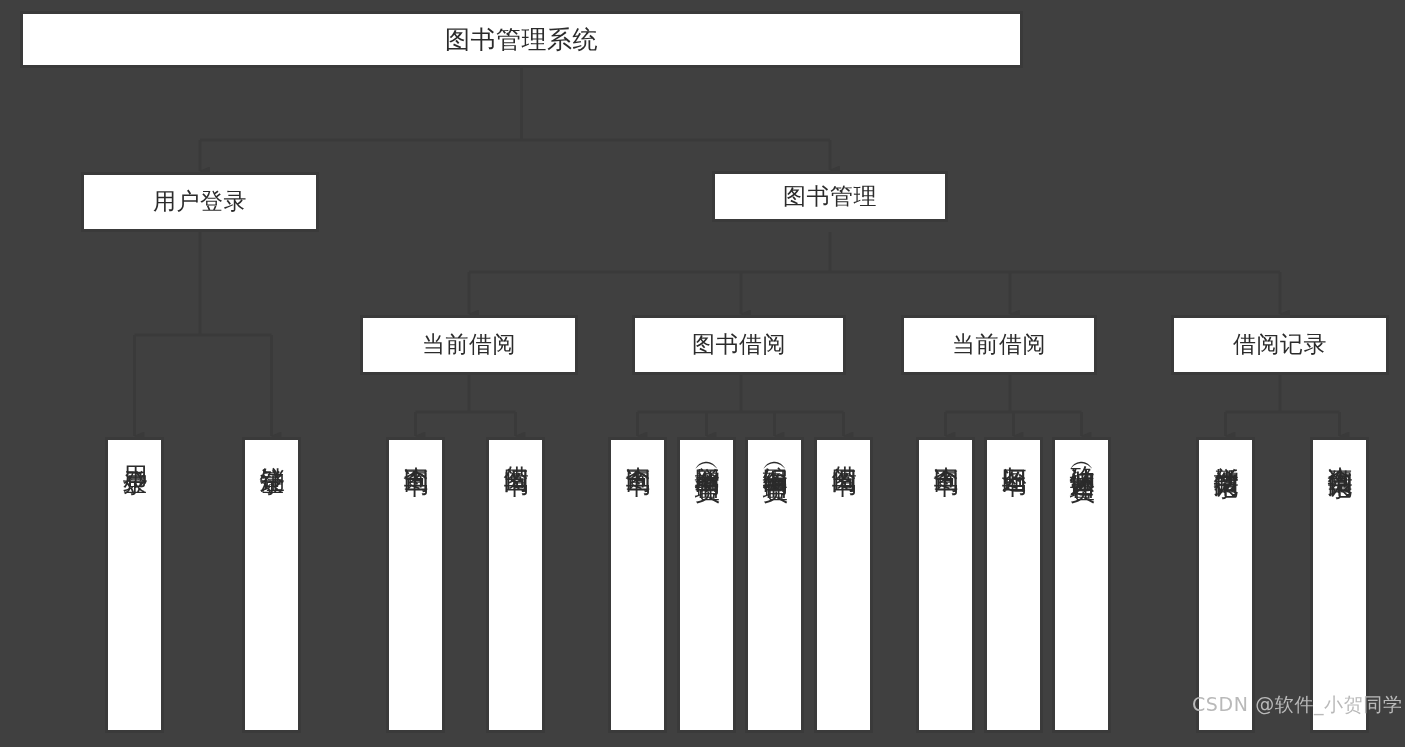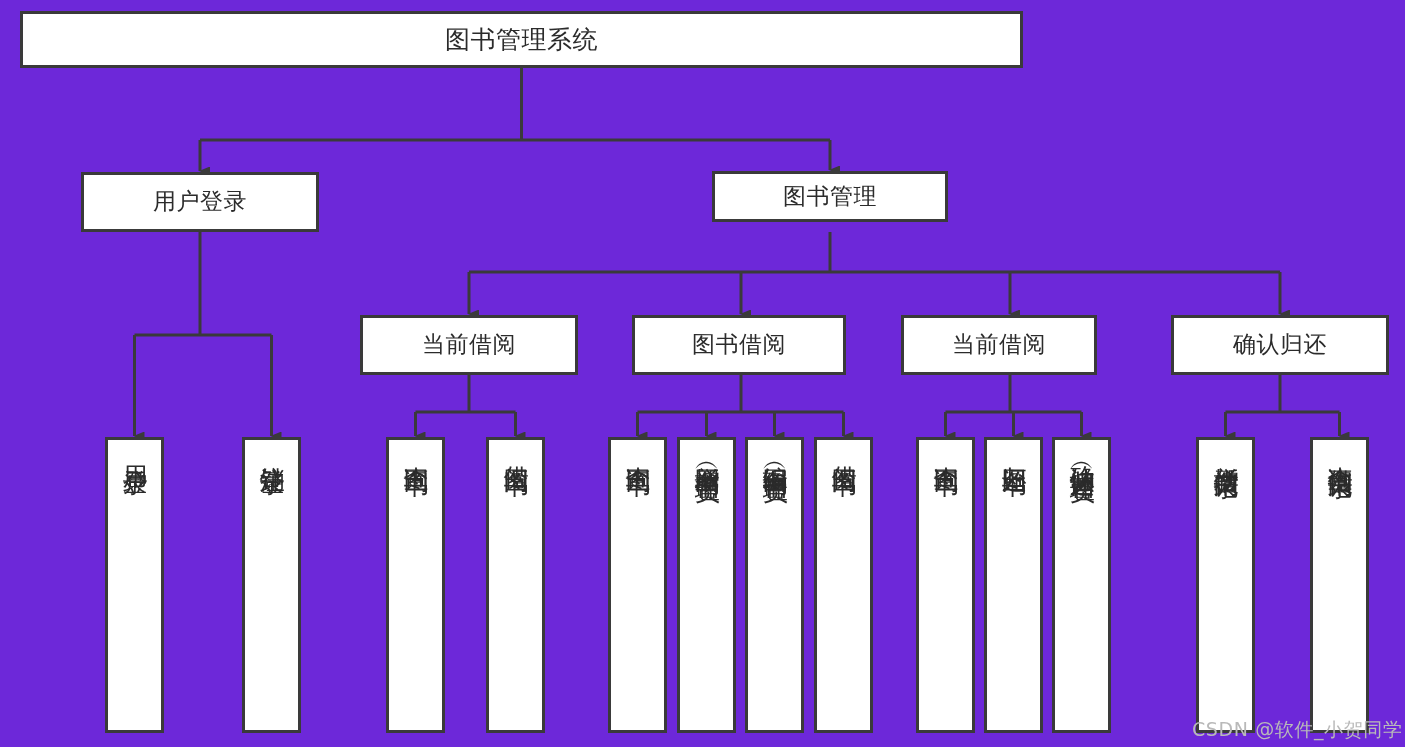--- a/index.html
+++ b/index.html
@@ -1,17 +1,17 @@
 <!DOCTYPE html>
 <html><head>
 <meta charset="utf-8">
 <style>
   html,body{margin:0;padding:0;background:#ffffff;}
   body{font-family:"DejaVu Sans","Liberation Sans",sans-serif;}
-  #stage{position:relative;width:1405px;height:747px;background:#6d28d9;overflow:hidden;}
+  #stage{position:relative;width:1405px;height:747px;background:#404040;overflow:hidden;}
   svg.wires{position:absolute;left:0;top:0;width:1405px;height:747px;}
   .node{position:absolute;box-sizing:border-box;background:#ffffff;border:3px solid #3a3a3a;
         display:flex;align-items:center;justify-content:center;}
   .node-label{color:#2b2b2b;line-height:1.18;text-align:center;letter-spacing:.5px;}
   .lvl0 .node-label{font-size:25px;}
   .lvl1 .node-label{font-size:23px;}
   .lvl2 .node-label{font-size:23px;}
   .leaf{align-items:flex-start;padding-top:6px;}
   .leaf .node-label{writing-mode:vertical-rl;text-orientation:upright;font-size:25px;
         letter-spacing:2px;line-height:1.05;white-space:nowrap;}
@@ -77,21 +77,21 @@
       <div class="node lvl2" style="left: 360px; top: 315px; width: 218px; height: 60px;">
         <div class="node-label">当前借阅</div>
       </div>
       <div class="node lvl2" style="left: 632px; top: 315px; width: 214px; height: 60px;">
         <div class="node-label">图书借阅</div>
       </div>
       <div class="node lvl2" style="left: 901px; top: 315px; width: 196px; height: 60px;">
         <div class="node-label">当前借阅</div>
       </div>
       <div class="node lvl2" style="left: 1171px; top: 315px; width: 218px; height: 60px;">
-        <div class="node-label">确认归还</div>
+        <div class="node-label">借阅记录</div>
       </div>
       <div class="node lvl3 leaf" style="left: 105px; top: 437px; width: 59px; height: 296px;">
         <div class="node-label">用户登录</div>
       </div>
       <div class="node lvl3 leaf" style="left: 242px; top: 437px; width: 59px; height: 296px;">
         <div class="node-label">注销登录</div>
       </div>
       <div class="node lvl3 leaf" style="left: 386px; top: 437px; width: 59px; height: 296px;">
         <div class="node-label">查询图书</div>
       </div>
@@ -119,14 +119,14 @@
       <div class="node lvl3 leaf" style="left: 1052px; top: 437px; width: 59px; height: 296px;">
         <div class="node-label">确认归还（管理员）</div>
       </div>
       <div class="node lvl3 leaf" style="left: 1196px; top: 437px; width: 59px; height: 296px;">
         <div class="node-label">新增借阅记录</div>
       </div>
       <div class="node lvl3 leaf" style="left: 1310px; top: 437px; width: 59px; height: 296px;">
         <div class="node-label">查询借阅记录</div>
       </div>
     </div>
-  <div class="watermark" style="left: 1192px; top: 717px; color: rgb(185, 185, 185);">CSDN @软件_小贺同学</div>
+  <div class="watermark" style="left: 1192px; top: 692px; color: rgb(185, 185, 185);">CSDN @软件_小贺同学</div>
 </div>
 
 </body></html>

